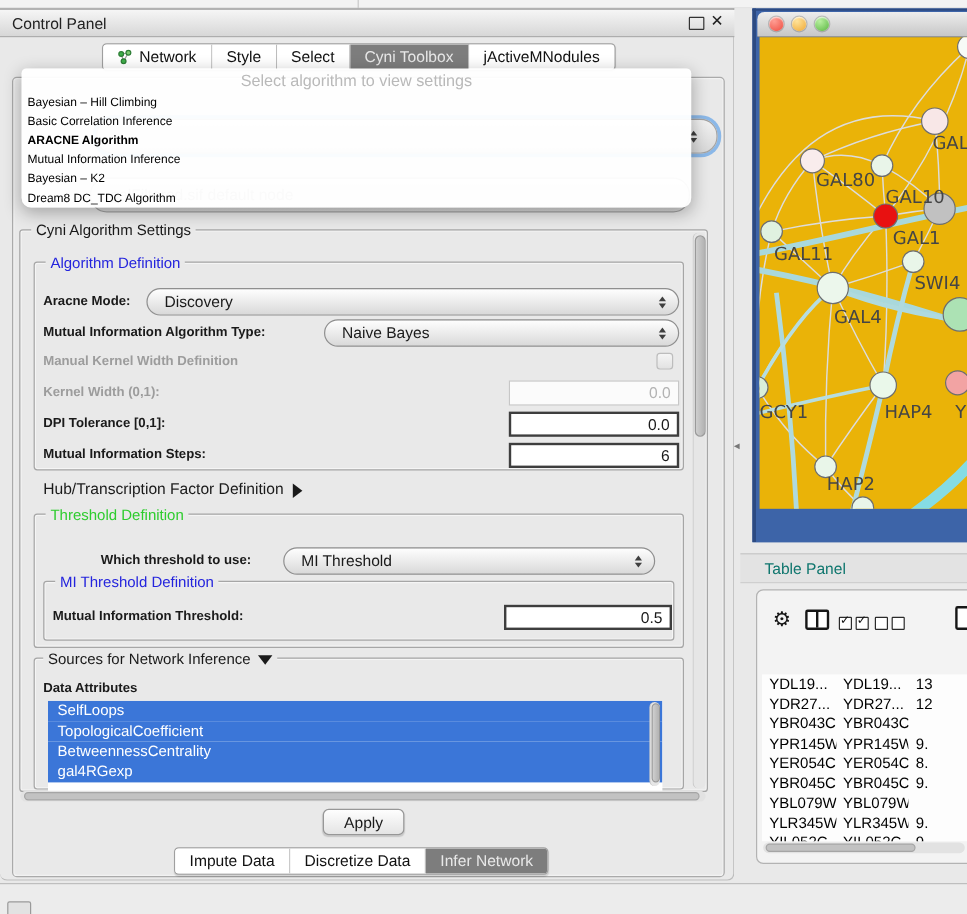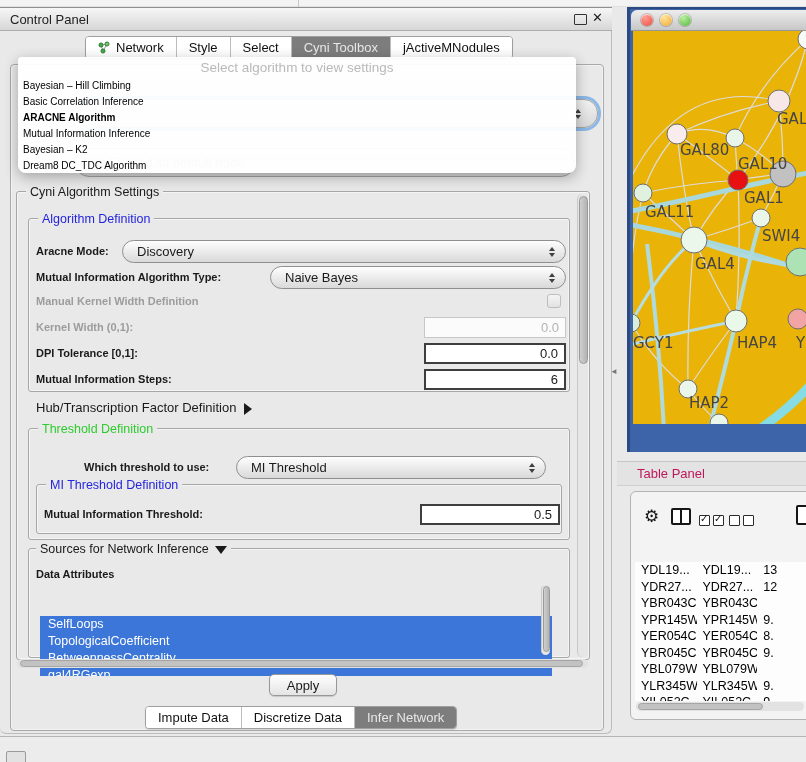--- a/index.html
+++ b/index.html
@@ -84,21 +84,21 @@
   .net-canvas{left:633px;top:31px;width:209px;height:393px;background:#eab308;overflow:hidden;}
   .net-canvas svg{position:absolute;left:0;top:0;overflow:visible;}
   .e-thin{stroke:#dcdcdc;stroke-width:1.2;fill:none;}
   .e-teal5{stroke:#a9d8dc;stroke-width:5;fill:none;}
   .e-teal4{stroke:#afdade;stroke-width:4;fill:none;}
   .e-teal3{stroke:#b6dde0;stroke-width:3;fill:none;}
   .e-swoosh{stroke:#85dce4;stroke-width:9;fill:none;stroke-linecap:round;}
   .net-label{position:absolute;font-family:"DejaVu Sans",sans-serif;font-size:15px;color:#454545;white-space:nowrap;}
 
   
-  .tpanel-bar{left:617px;top:461px;width:189px;height:25px;background:#e3e3e3;border-top:1px solid #c6c6c6;border-bottom:1px solid #cfcfcf;display:flex;align-items:center;padding-left:20px;font-size:13px;color:#be185d;}
+  .tpanel-bar{left:617px;top:461px;width:189px;height:25px;background:#e3e3e3;border-top:1px solid #c6c6c6;border-bottom:1px solid #cfcfcf;display:flex;align-items:center;padding-left:20px;font-size:13px;color:#0f766e;}
   .tpanel-card{left:630px;top:491px;width:185px;height:229px;background:#f3f3f3;border:1px solid #b3b3b3;border-radius:6px 0 0 6px;}
   .gear{font-size:17px;color:#161616;line-height:1;}
   .col-icon{width:20px;height:17px;border:2px solid #161616;border-radius:2px;background:#fff;}
   .col-icon i{display:block;width:2px;height:13px;background:#161616;margin:0 auto;}
   .cbx{display:inline-block;width:9px;height:9px;border:1.5px solid #2a2a2a;border-radius:1px;position:relative;background:#fff;margin-right:3px;}
   .cbx.on::after{content:"✓";position:absolute;left:0;top:-3px;font-size:10px;font-weight:bold;color:#111;}
   .doc-icon{width:15px;height:20px;border:2px solid #161616;border-radius:2px;background:#fff;}
   .th-cell{display:inline-block;height:21px;line-height:21px;text-align:center;font-size:12.5px;color:#111;border-right:1px solid #9c9c9c;border-top:1px solid #9c9c9c;border-bottom:1px solid #9c9c9c;background:linear-gradient(#f4f4f4,#ddd);box-sizing:border-box;overflow:hidden;white-space:nowrap;}
   .th-cell.hsel{background:#bfe0ec;margin-top:44px;}
   #tbl-body{background:#fdfdfd;overflow:hidden;}
@@ -232,21 +232,21 @@
   <div class="abs grp" style="left:36px;top:484px;width:526px;height:50px;"></div>
   <div class="abs grp-title blue" style="left:46px;top:478px;">MI Threshold Definition</div>
   <div class="abs lbl" style="left:44px;top:508px;">Mutual Information Threshold:</div>
   <div class="abs field" style="left:420px;top:504px;width:140px;">0.5</div>
 
   <div class="abs grp" style="left:28px;top:548px;width:542px;height:110px;"></div>
   <div class="abs grp-title" style="left:36px;top:542px;">
     <span>Sources for Network Inference</span><span class="tri-down"></span>
   </div>
   <div class="abs lbl" style="left:36px;top:568px;">Data Attributes</div>
-  <div class="abs" id="attr-list" style="left:40px;top:584px;width:512px;height:60px;margin-top:32px;">
+  <div class="abs" id="attr-list" style="left:40px;top:584px;width:512px;height:76px;">
       <div class="attr-row">SelfLoops</div>
       <div class="attr-row">TopologicalCoefficient</div>
       <div class="attr-row">BetweennessCentrality</div>
       <div class="attr-row">gal4RGexp</div>
     </div>
   <div class="abs vscroll" style="left:541px;top:585px;width:9px;height:70px;">
     <div class="vthumb" style="top:1px;height:66px;width:7px;"></div>
   </div>
   <div class="abs hscroll" style="left:17px;top:659px;width:571px;height:9px;">
     <div class="hthumb" style="left:3px;width:563px;"></div>

